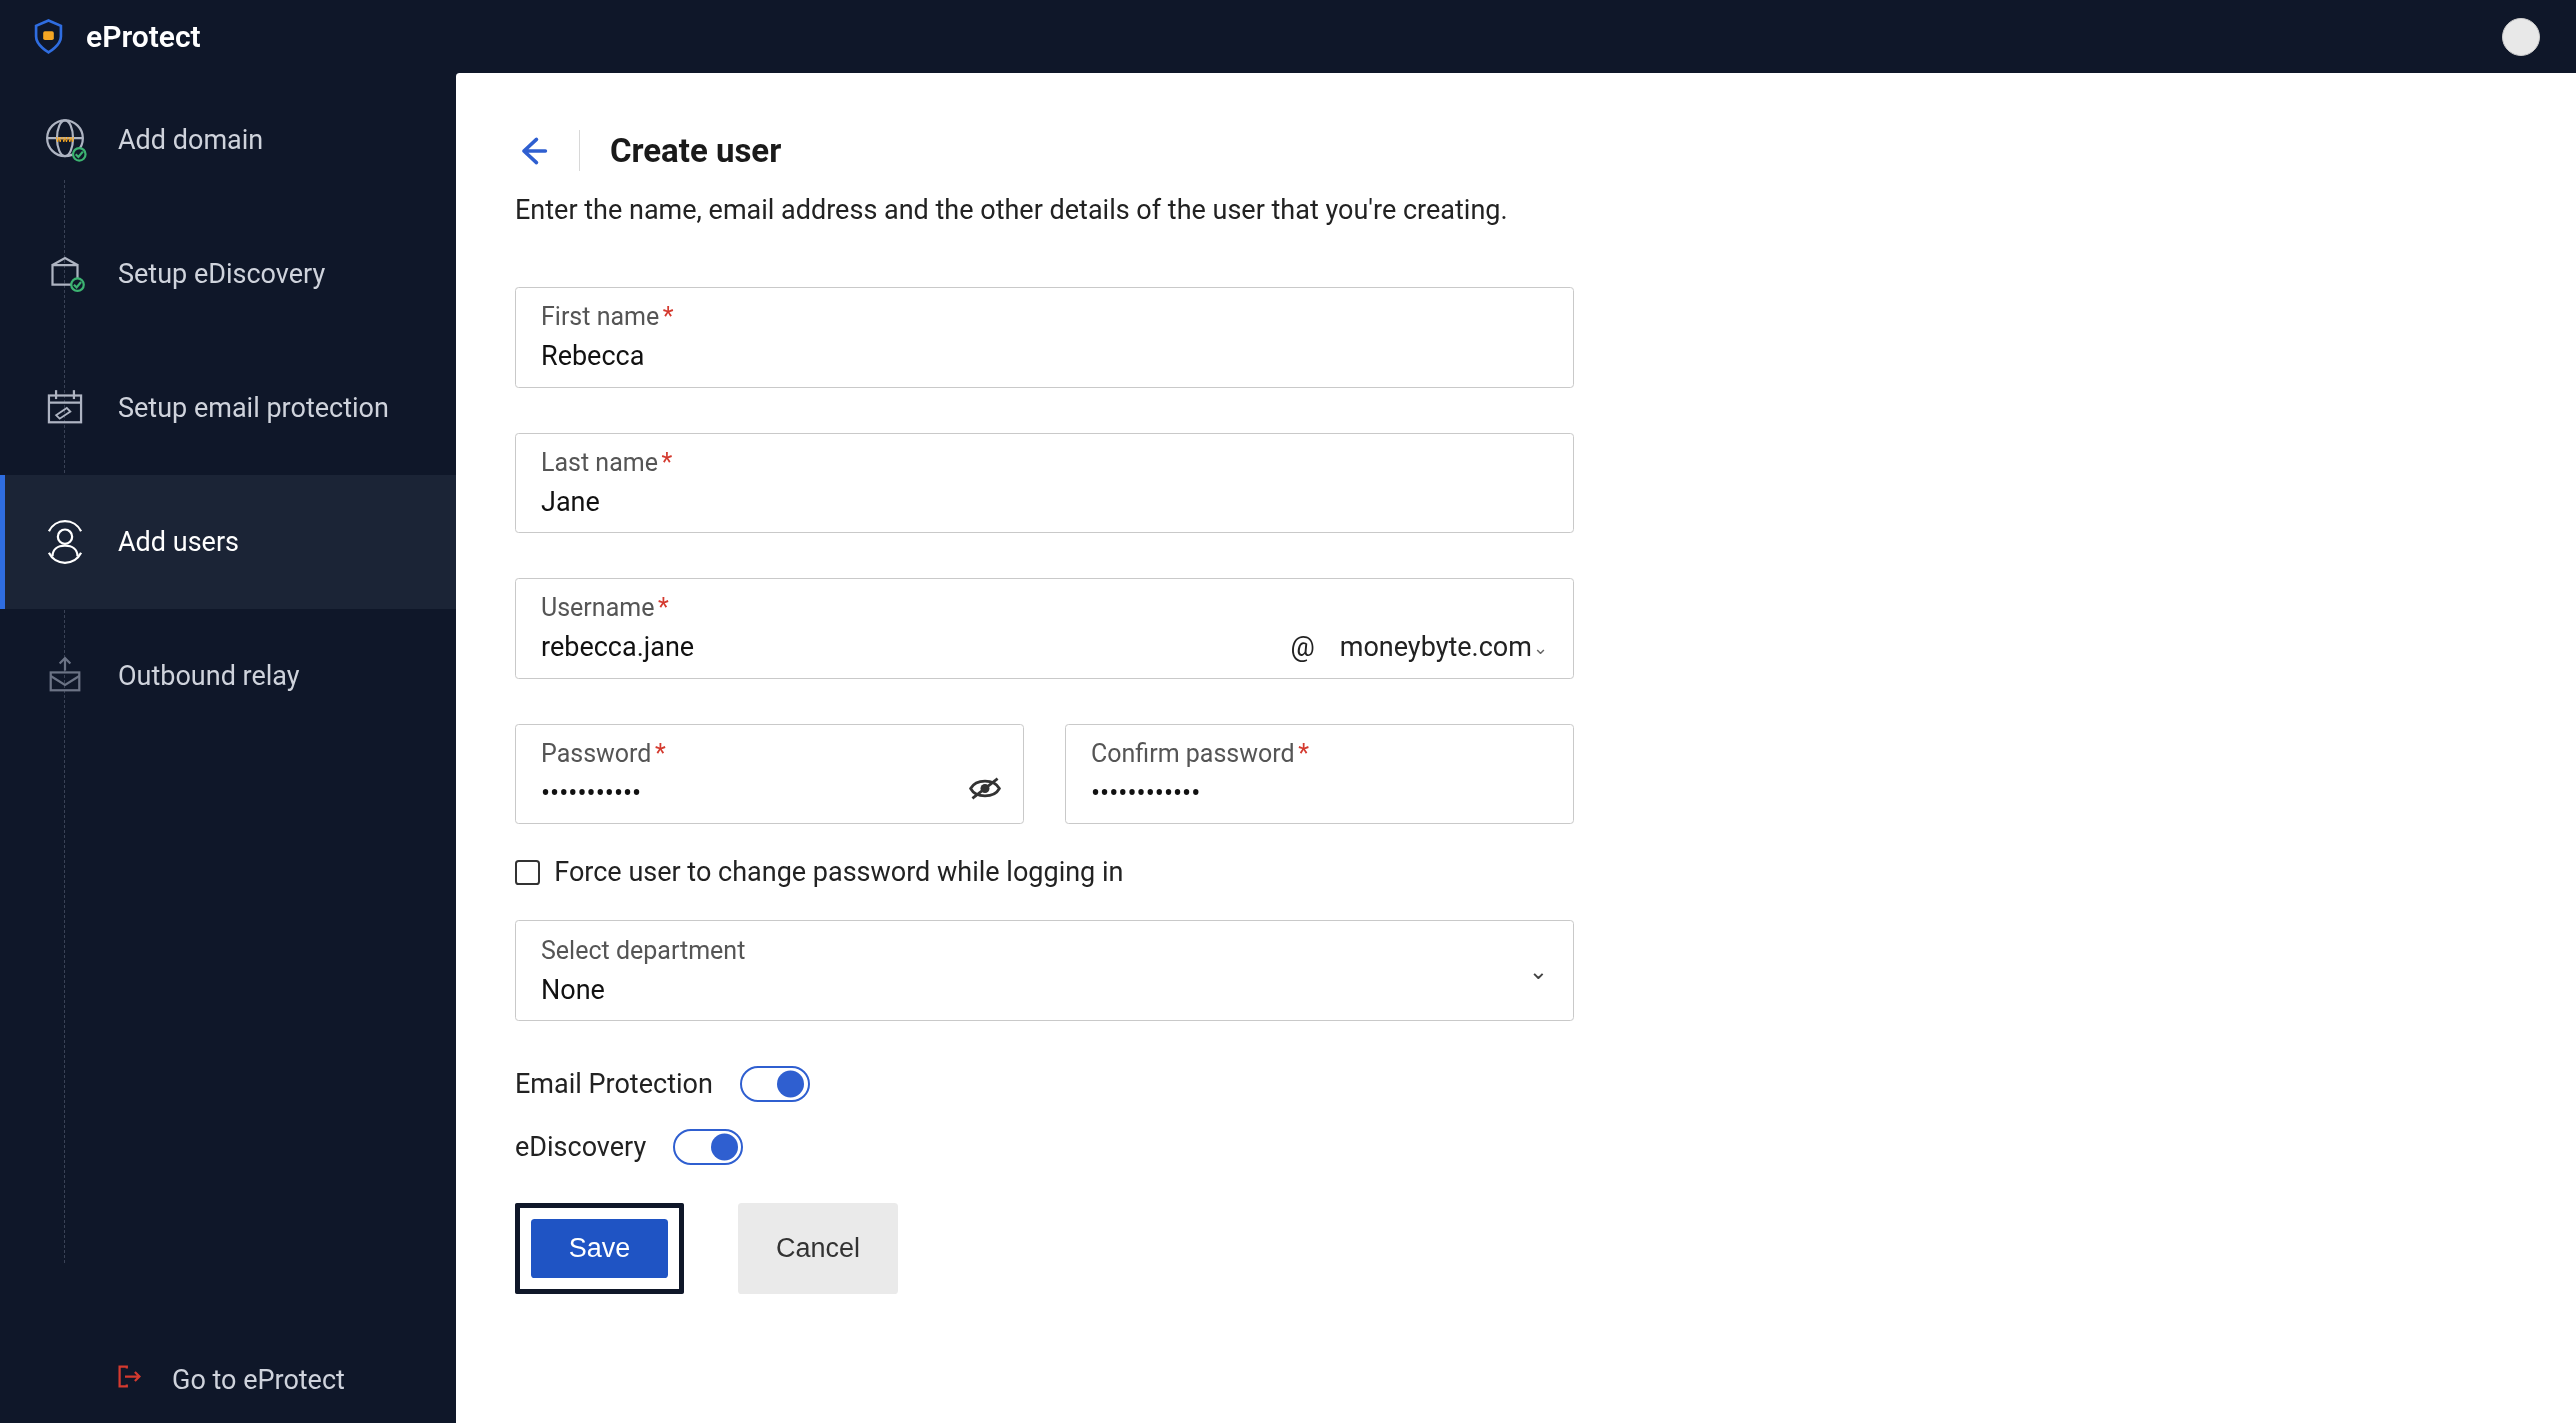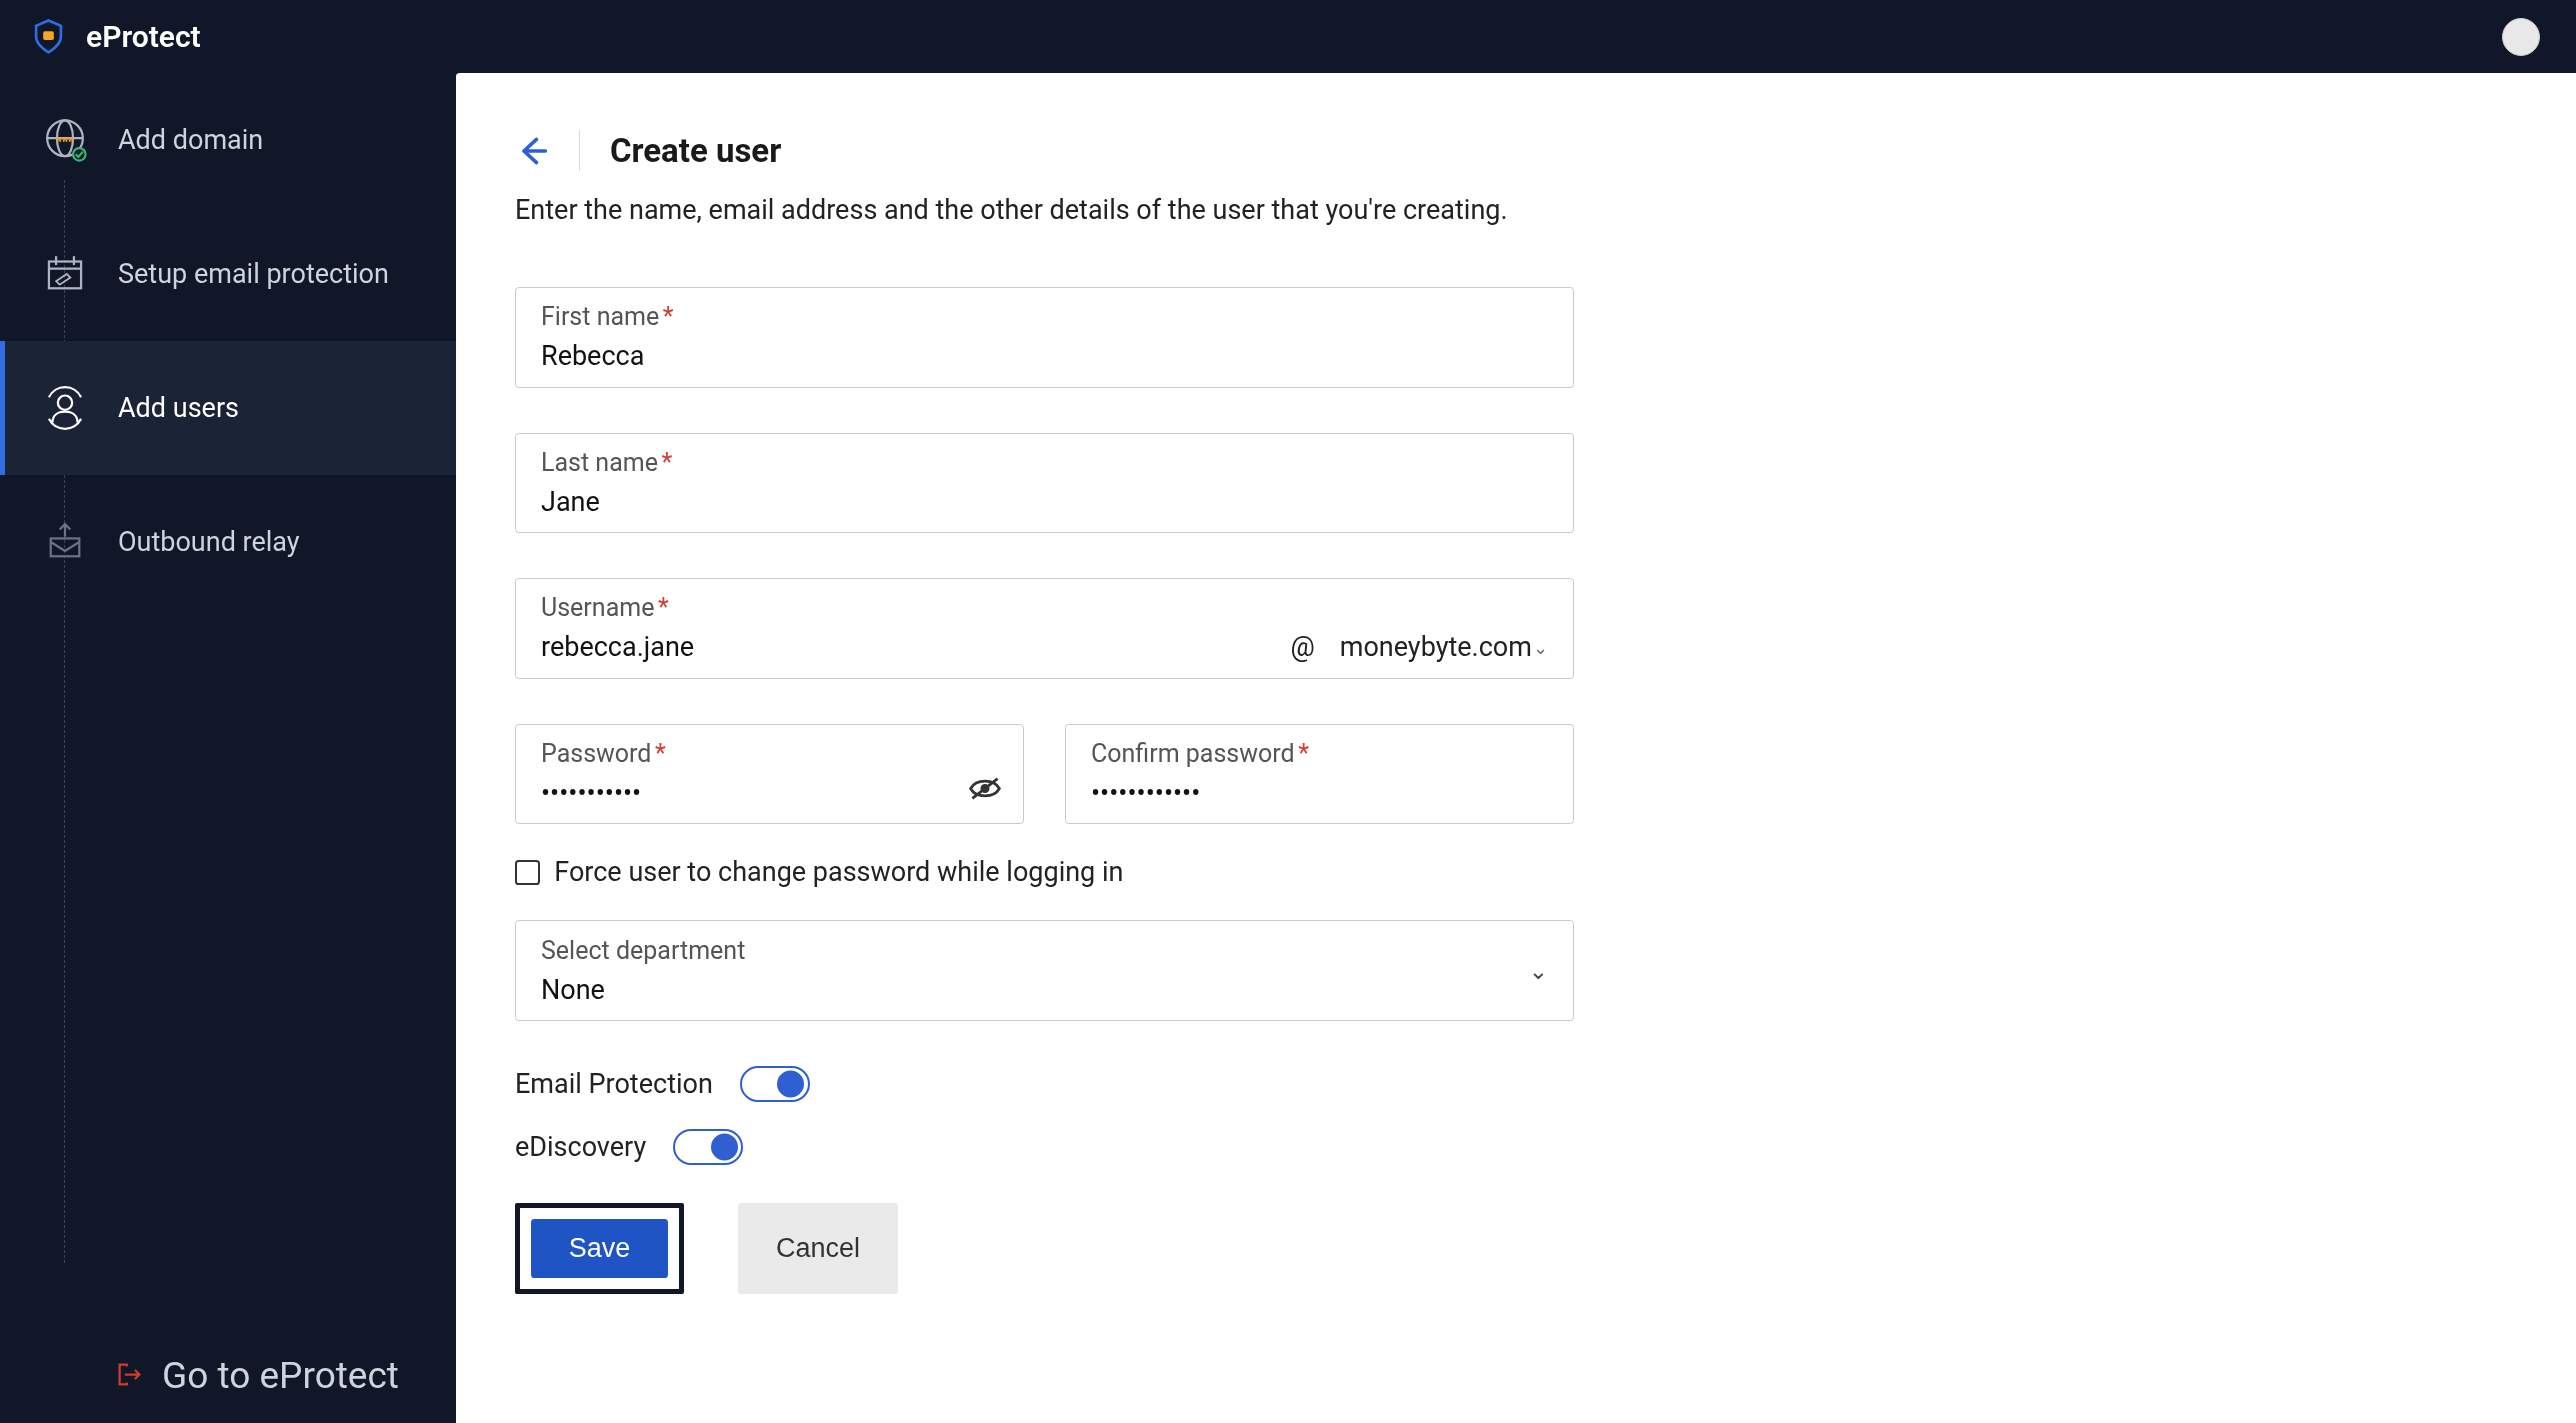--- a/index.html
+++ b/index.html
@@ -66,23 +66,23 @@
   border-left: 1.8px dashed #3a4256;
   z-index:0;
 }
 .sidebar-item { z-index:1; }
 
 .sidebar-footer {
   margin-top: auto;
   padding: 27px 0 27px 116px;
   display: flex;
   align-items: center;
-  gap: 19px;
+  gap: 29px;
   color: #cfd3dc;
-  font-size: 37px;
+  font-size: 27px;
 }
 
 
 .main {
   flex: 1;
   background: #fff;
   color: #1a1a1a;
   border-radius: 3.6px 0 0 0;
   padding: 57px 59px;
   overflow-y: auto;
@@ -158,20 +158,31 @@
               <ellipse cx="28" cy="26" rx="9" ry="20" stroke="#aeb4c2" stroke-width="2.5" fill="none"></ellipse>
               <line x1="8" y1="26" x2="48" y2="26" stroke="#aeb4c2" stroke-width="2.5"></line>
               <text x="28" y="30" font-size="8" text-anchor="middle" fill="#f5a623" font-weight="bold">WWW</text>
               <circle cx="44" cy="44" r="7" fill="#0f1729" stroke="#3cb371" stroke-width="2.5"></circle>
               <path d="M40 44 l3 3 l5 -6" stroke="#3cb371" stroke-width="2.5" fill="none"></path>
             </svg>
         </div>
         <span>Add domain</span>
       </div>
 
+      <div class="sidebar-item">
+        <div class="sidebar-icon">
+          <svg viewBox="0 0 56 56">
+              <path d="M14 18 h28 v22 h-28 z" stroke="#aeb4c2" stroke-width="2.5" fill="none"></path>
+              <path d="M14 18 l14 -8 l14 8" stroke="#aeb4c2" stroke-width="2.5" fill="none"></path>
+              <circle cx="42" cy="40" r="7" fill="#0f1729" stroke="#3cb371" stroke-width="2.5"></circle>
+              <path d="M38 40 l3 3 l5 -6" stroke="#3cb371" stroke-width="2.5" fill="none"></path>
+            </svg>
+        </div>
+        <span>Setup eDiscovery</span>
+      </div>
 
       <div class="sidebar-item">
         <div class="sidebar-icon">
           <svg viewBox="0 0 56 56">
               <rect x="10" y="14" width="36" height="30" stroke="#aeb4c2" stroke-width="2.5" fill="none"></rect>
               <line x1="10" y1="22" x2="46" y2="22" stroke="#aeb4c2" stroke-width="2.5"></line>
               <line x1="18" y1="8" x2="18" y2="18" stroke="#aeb4c2" stroke-width="2.5"></line>
               <line x1="38" y1="8" x2="38" y2="18" stroke="#aeb4c2" stroke-width="2.5"></line>
               <path d="M18 36 l12 -8 l4 4 l-12 8 z" stroke="#aeb4c2" stroke-width="2" fill="none"></path>
             </svg>

